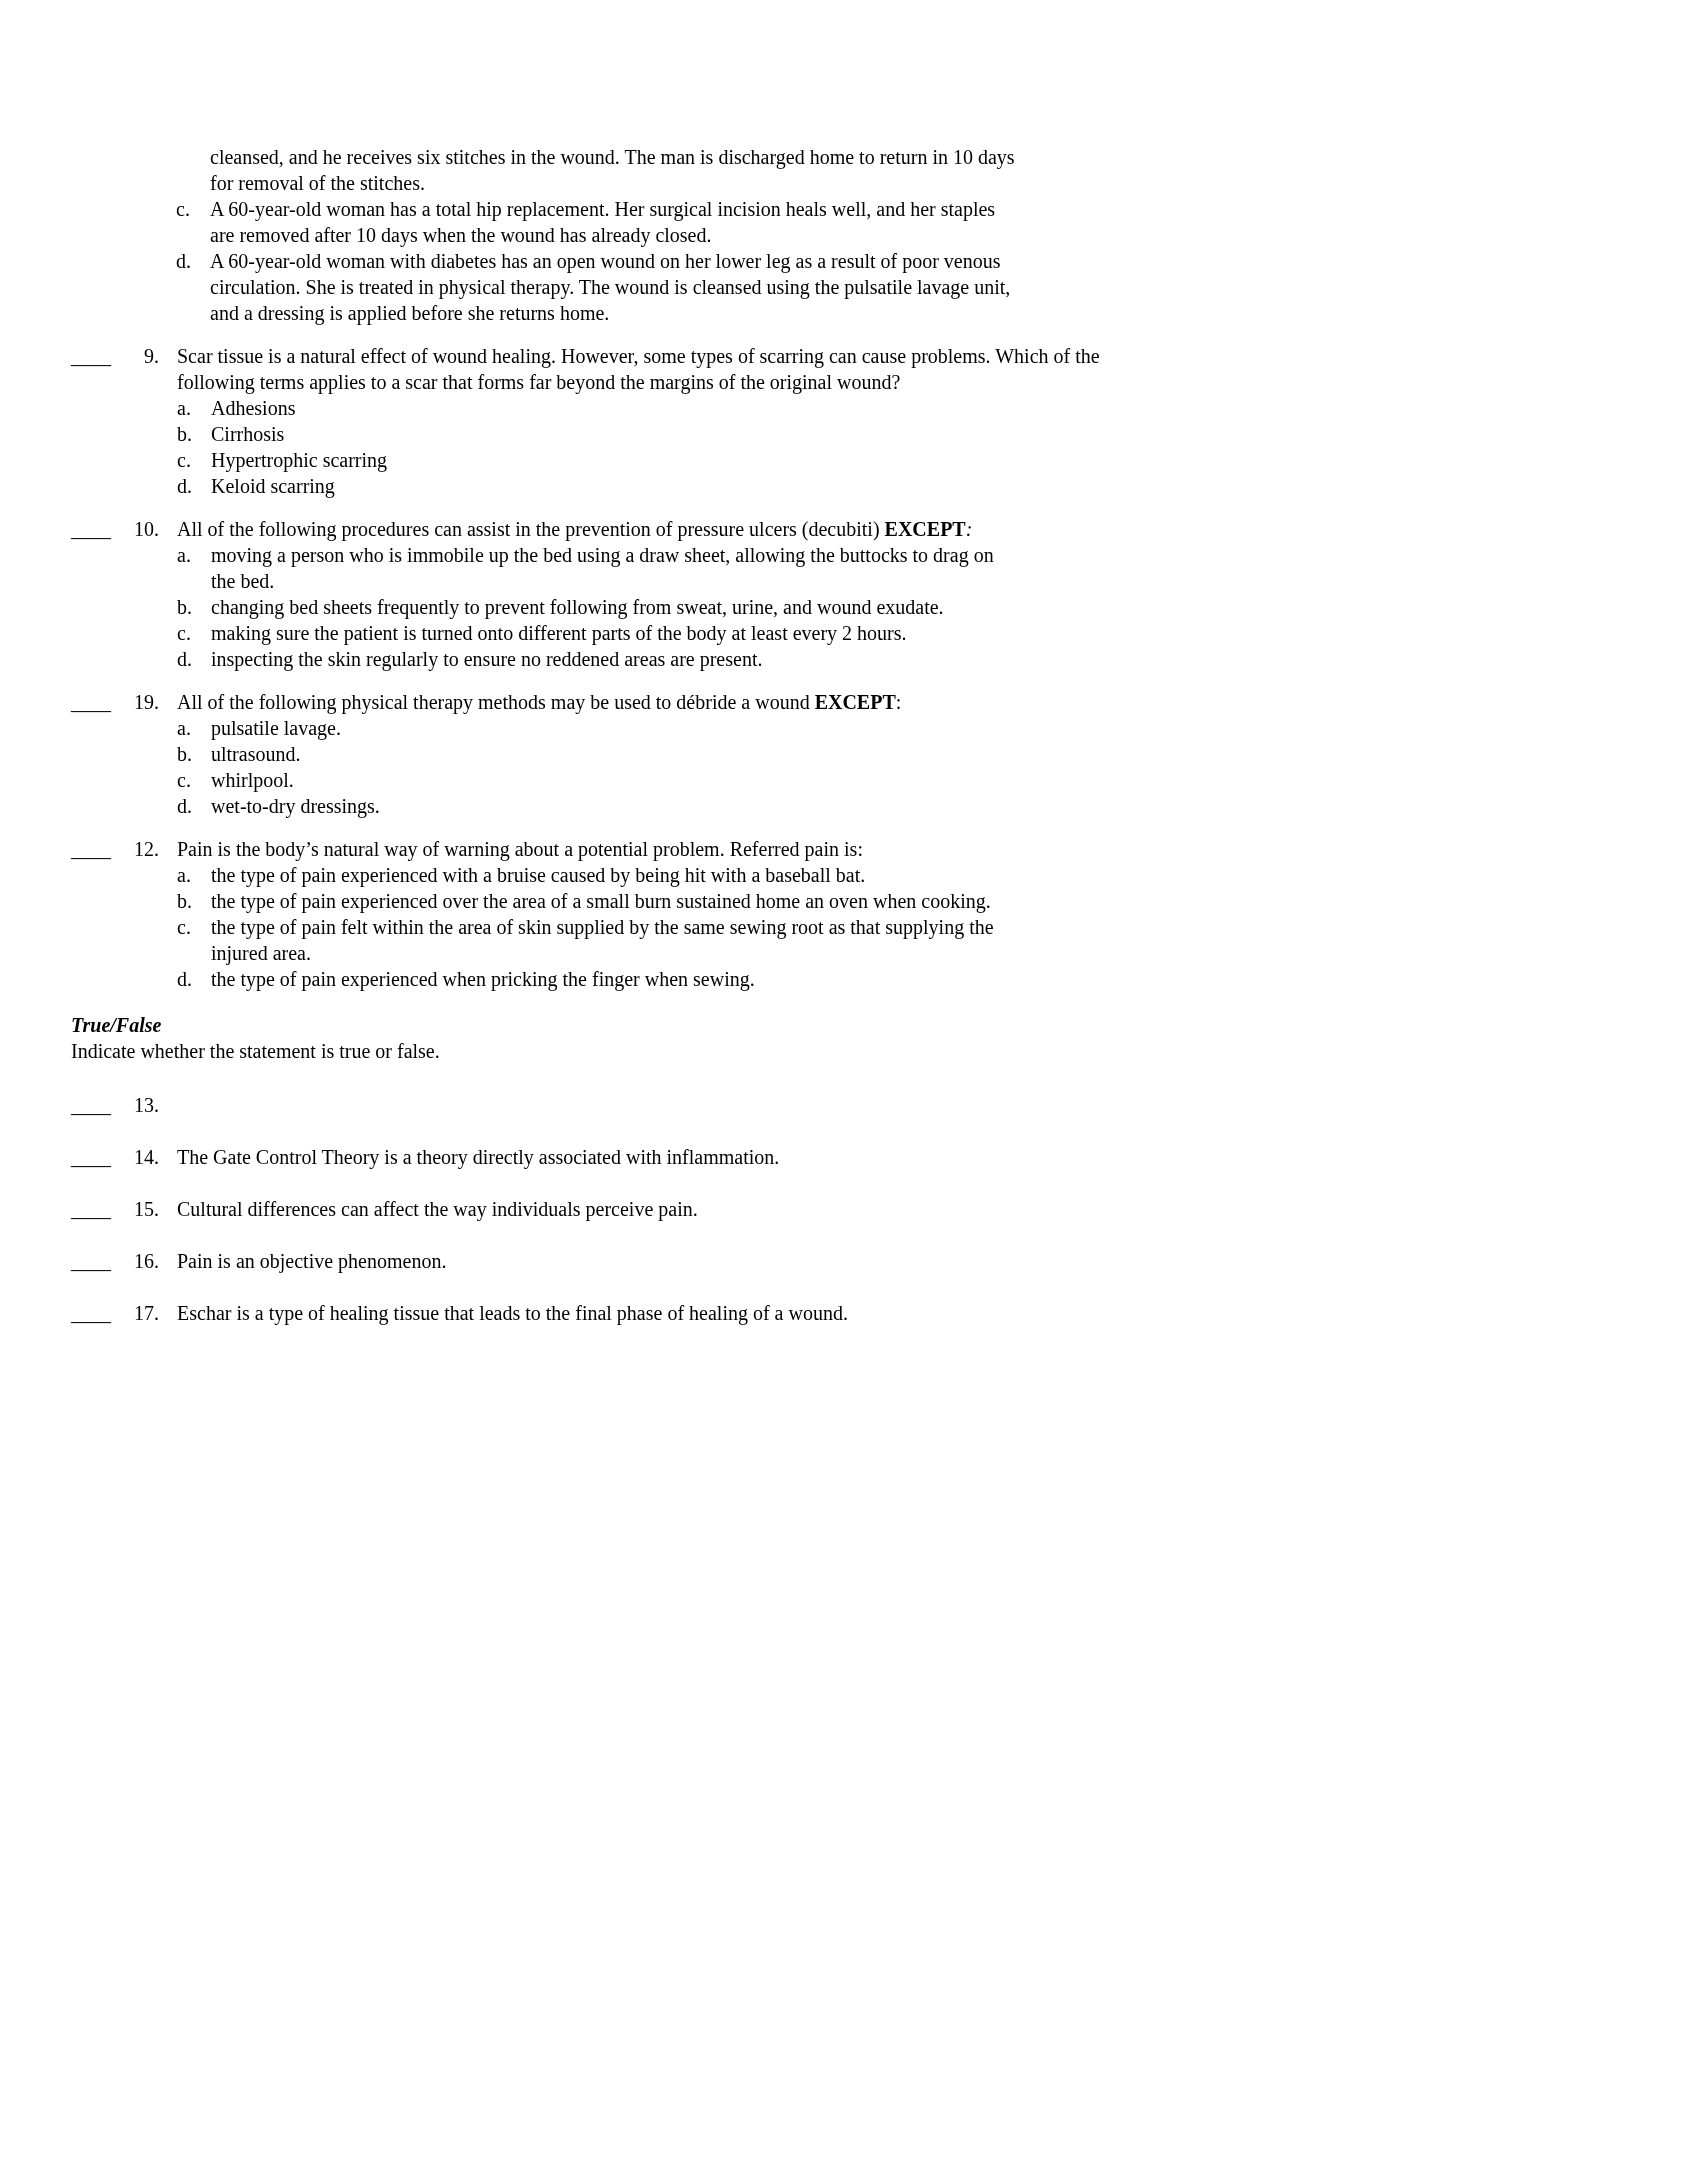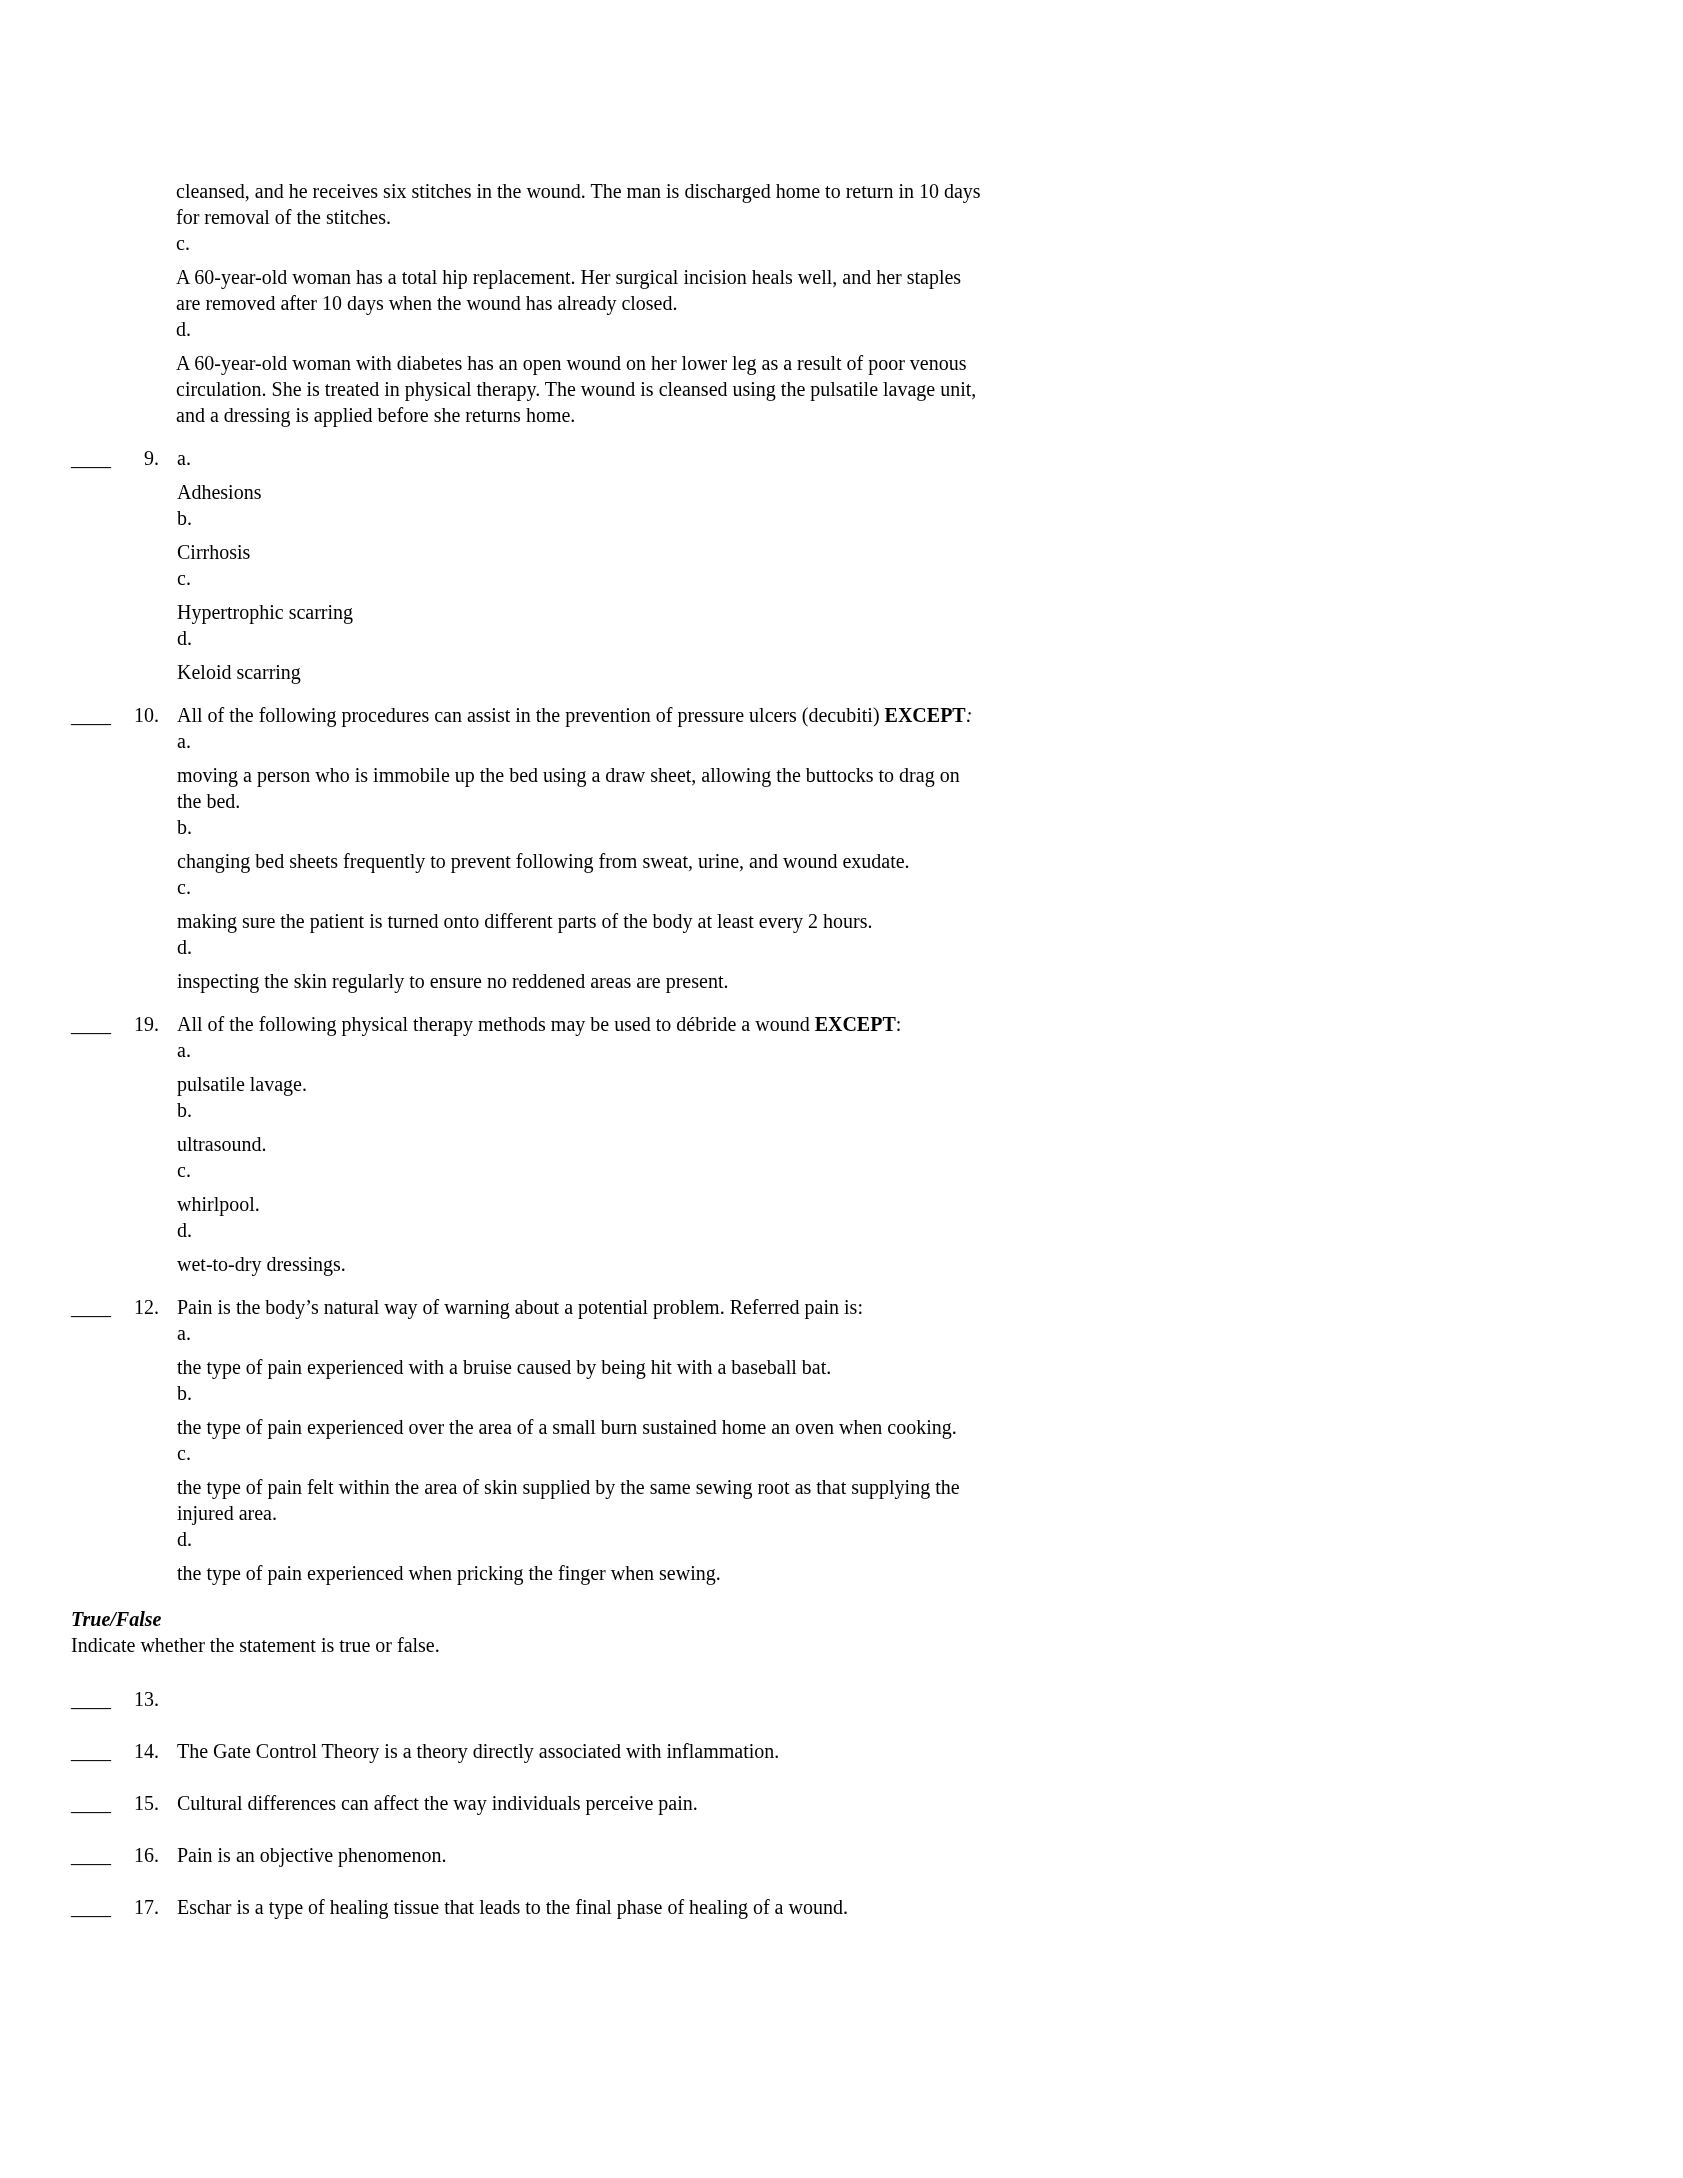--- a/index.html
+++ b/index.html
@@ -13,21 +13,21 @@
     color: #000000;
     font-family: "Liberation Serif", serif;
     font-size: 20px;
     line-height: 26px;
   }
   .q { display: flex; margin-bottom: 17px; }
   .q-blank { flex: 0 0 40px; white-space: nowrap; }
   .q-num { flex: 0 0 48px; text-align: right; white-space: nowrap; }
   .q-body { margin-left: 18px; flex: 1; max-width: 952px; }
   .stem { max-width: 952px; }
-  .opt { display: flex; flex-direction: column; }
+  .opt { display: flex; }
   .opt-letter { flex: 0 0 34px; }
   .opt-text { max-width: 807px; }
   .continuation { margin-left: 105px; margin-bottom: 17px; max-width: 952px; }
   .b { font-weight: bold; }
   .i { font-style: italic; }
   .tf-title { font-weight: bold; margin-top: 20px; font-style: italic; }
   .tf-instruction { }
   .tf-list { margin-top: 28px; }
   .tf-list .q { margin-bottom: 26px; }
 </style>
@@ -47,20 +47,21 @@
       <div class="opt">
         <span class="opt-letter">d.</span>
         <span class="opt-text">A 60-year-old woman with diabetes has an open wound on her lower leg as a result of poor venous circulation. She is treated in physical therapy. The wound is cleansed using the pulsatile lavage unit, and a dressing is applied before she returns home.</span>
       </div>
     </div>
   <div>
       <div class="q">
         <span class="q-blank">____</span>
         <span class="q-num">9.</span>
         <div class="q-body">
+          <div class="stem"><span>Scar tissue is a natural effect of wound healing. However, some types of scarring can cause problems. Which of the following terms applies to a scar that forms far beyond the margins of the original wound?</span></div>
           <div class="options">
             <div class="opt">
               <span class="opt-letter">a.</span>
               <span class="opt-text">Adhesions</span>
             </div>
             <div class="opt">
               <span class="opt-letter">b.</span>
               <span class="opt-text">Cirrhosis</span>
             </div>
             <div class="opt">

